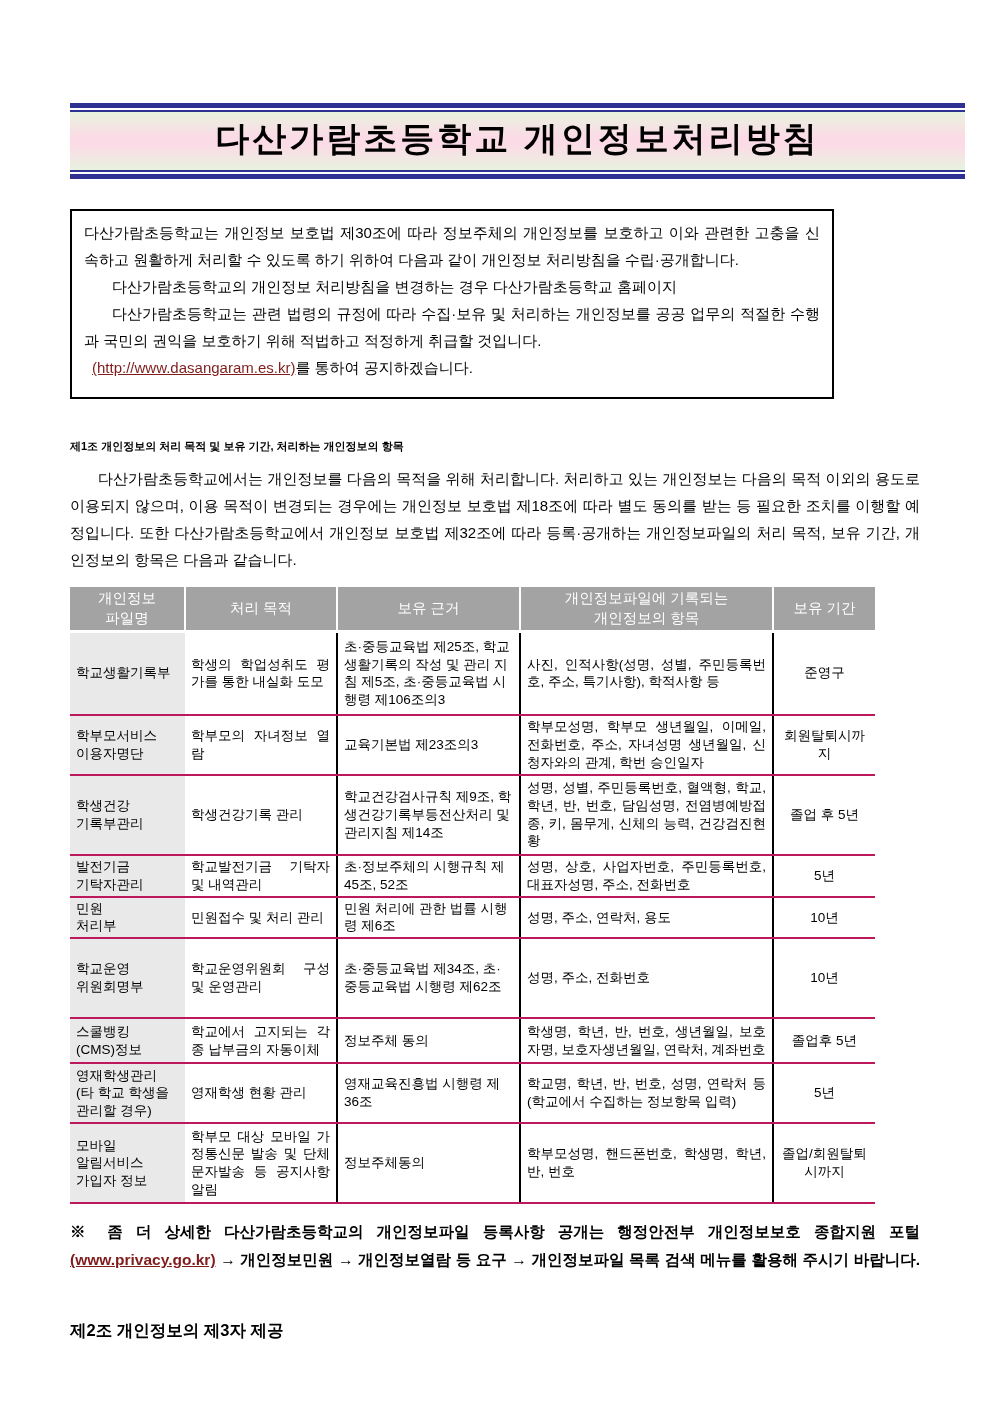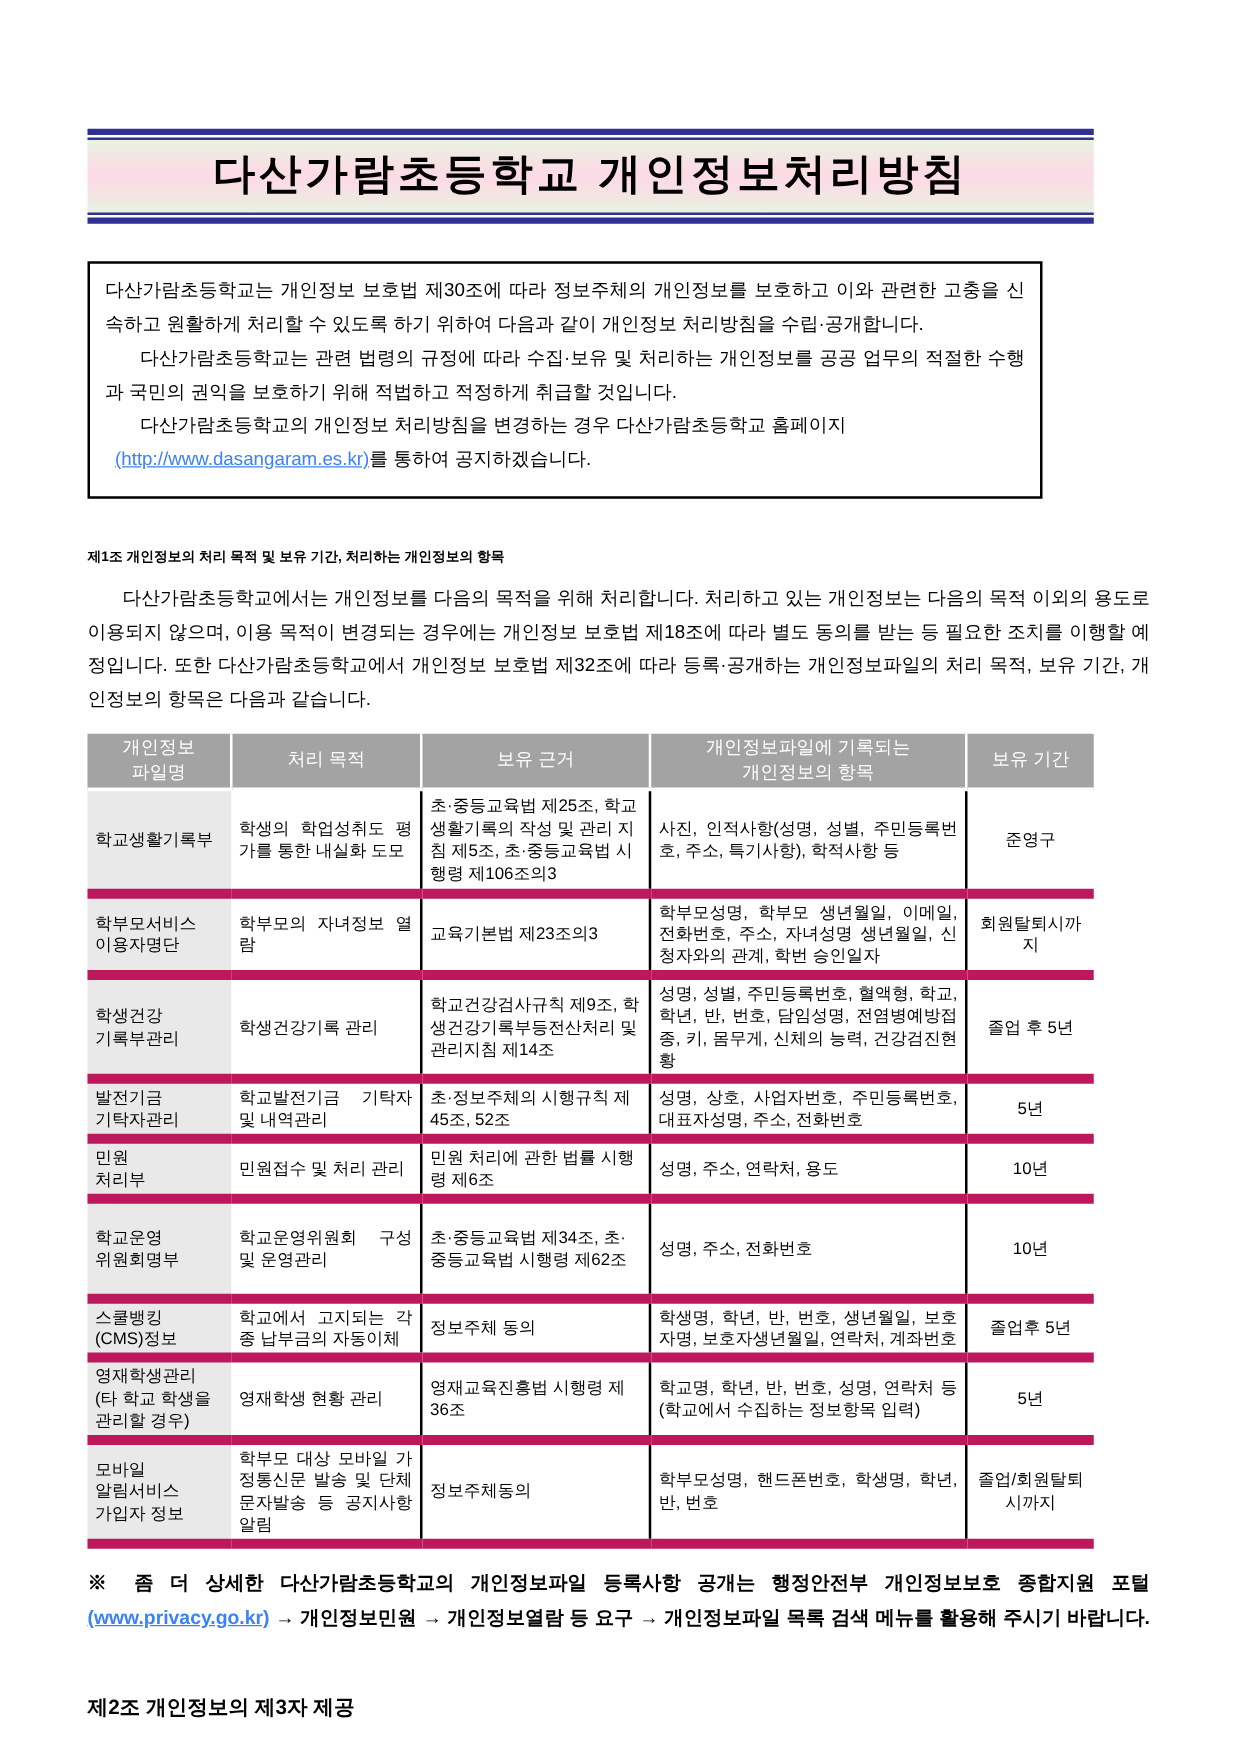--- a/index.html
+++ b/index.html
@@ -4,41 +4,41 @@
 <style>
   html,body { margin:0; padding:0; }
   body {
     width:992px; height:1403px; background:#ffffff; overflow:hidden;
     font-family:"Liberation Sans", sans-serif; color:#000;
   }
   .page { padding:103px 0 0 70px; }
 
   
   .banner {
-    width:805px; box-sizing:border-box; background:#fff;
+    width:895px; box-sizing:border-box; background:#fff;
     border-top:5px solid #2e3192; border-bottom:5px solid #2e3192;
     padding:2px 0;
   }
   .banner-inner {
     border-top:2px solid #2e3192; border-bottom:2px solid #2e3192;
     background:linear-gradient(to bottom,#e8f2df 0%,#fbdce6 42%,#fbdce6 58%,#e8f2df 100%);
     text-align:center; font-size:34px; font-weight:bold; letter-spacing:3px;
     padding:4px 0 8px;
   }
 
   
   .intro-box {
     width:764px; box-sizing:border-box; border:2px solid #000;
     margin-top:30px; padding:8px 12px 16px; font-size:15px; line-height:27px;
     text-align:justify;
   }
   .intro-box p { margin:0; }
   .ind2 { text-indent:28px; }
   .ind1 { text-indent:8px; }
-  a.doc-link { color:#3b82f6; text-decoration:underline; cursor:pointer; }
+  a.doc-link { color:#7f1d1d; text-decoration:underline; cursor:pointer; }
 
   
   h2.sec { width:850px; font-size:11px; font-weight:bold; margin:36px 0 0; line-height:22px; }
   .bodytext {
     width:850px; font-size:15px; line-height:27px; margin:8px 0 0;
     text-align:justify; text-indent:28px;
   }
 
   
   table.files {
@@ -46,21 +46,21 @@
     width:805px; font-size:13.5px;
   }
   table.files th {
     background:#a3a3a3; color:#fff; font-weight:normal; font-size:14.5px;
     text-align:center; vertical-align:middle; white-space:pre-line;
     line-height:1.35; border-bottom:3px solid #fff; padding:2px 4px;
   }
   table.files th + th { border-left:2px solid #fff; }
   table.files td {
     vertical-align:middle; padding:2px 6px; line-height:1.32;
-    border-bottom:8px solid #be185d;
+    border-bottom:2px solid #be185d;
   }
   td.c1 { background:#e9e9e9; text-align:left; white-space:pre-line; }
   td.c3, td.c4, td.c5 { border-left:2px solid #000; }
   td.c2, td.c4 { text-align:justify; }
   td.c5 { text-align:center; white-space:pre-line; }
 
   
   .note {
     width:850px; margin:14px 0 0; font-weight:bold; font-size:15.5px;
     line-height:28px; text-align:justify; text-align-last:justify;
@@ -71,22 +71,22 @@
 <body>
 
 <div class="page">
 
   <div class="banner">
     <div class="banner-inner">다산가람초등학교 개인정보처리방침</div>
   </div>
 
   <div class="intro-box">
     <p>다산가람초등학교는 개인정보 보호법 제30조에 따라 정보주체의 개인정보를 보호하고 이와 관련한 고충을 신속하고 원활하게 처리할 수 있도록 하기 위하여 다음과 같이 개인정보 처리방침을 수립·공개합니다.</p>
+    <p class="ind2">다산가람초등학교의 개인정보 처리방침을 변경하는 경우 다산가람초등학교 홈페이지</p>
     <p class="ind2">다산가람초등학교는 관련 법령의 규정에 따라 수집·보유 및 처리하는 개인정보를 공공 업무의 적절한 수행과 국민의 권익을 보호하기 위해 적법하고 적정하게 취급할 것입니다.</p>
-    <p class="ind2">다산가람초등학교의 개인정보 처리방침을 변경하는 경우 다산가람초등학교 홈페이지</p>
     <p class="ind1"><a class="doc-link">(http://www.dasangaram.es.kr)</a><span>를 통하여 공지하겠습니다.</span></p>
   </div>
 
   <h2 class="sec">제1조 개인정보의 처리 목적 및 보유 기간, 처리하는 개인정보의 항목</h2>
   <p class="bodytext">다산가람초등학교에서는 개인정보를 다음의 목적을 위해 처리합니다. 처리하고 있는 개인정보는 다음의 목적 이외의 용도로 이용되지 않으며, 이용 목적이 변경되는 경우에는 개인정보 보호법 제18조에 따라 별도 동의를 받는 등 필요한 조치를 이행할 예정입니다. 또한 다산가람초등학교에서 개인정보 보호법 제32조에 따라 등록·공개하는 개인정보파일의 처리 목적, 보유 기간, 개인정보의 항목은 다음과 같습니다.</p>
 
   <table class="files">
     <colgroup>
       <col style="width:115px">
         <col style="width:152px">

